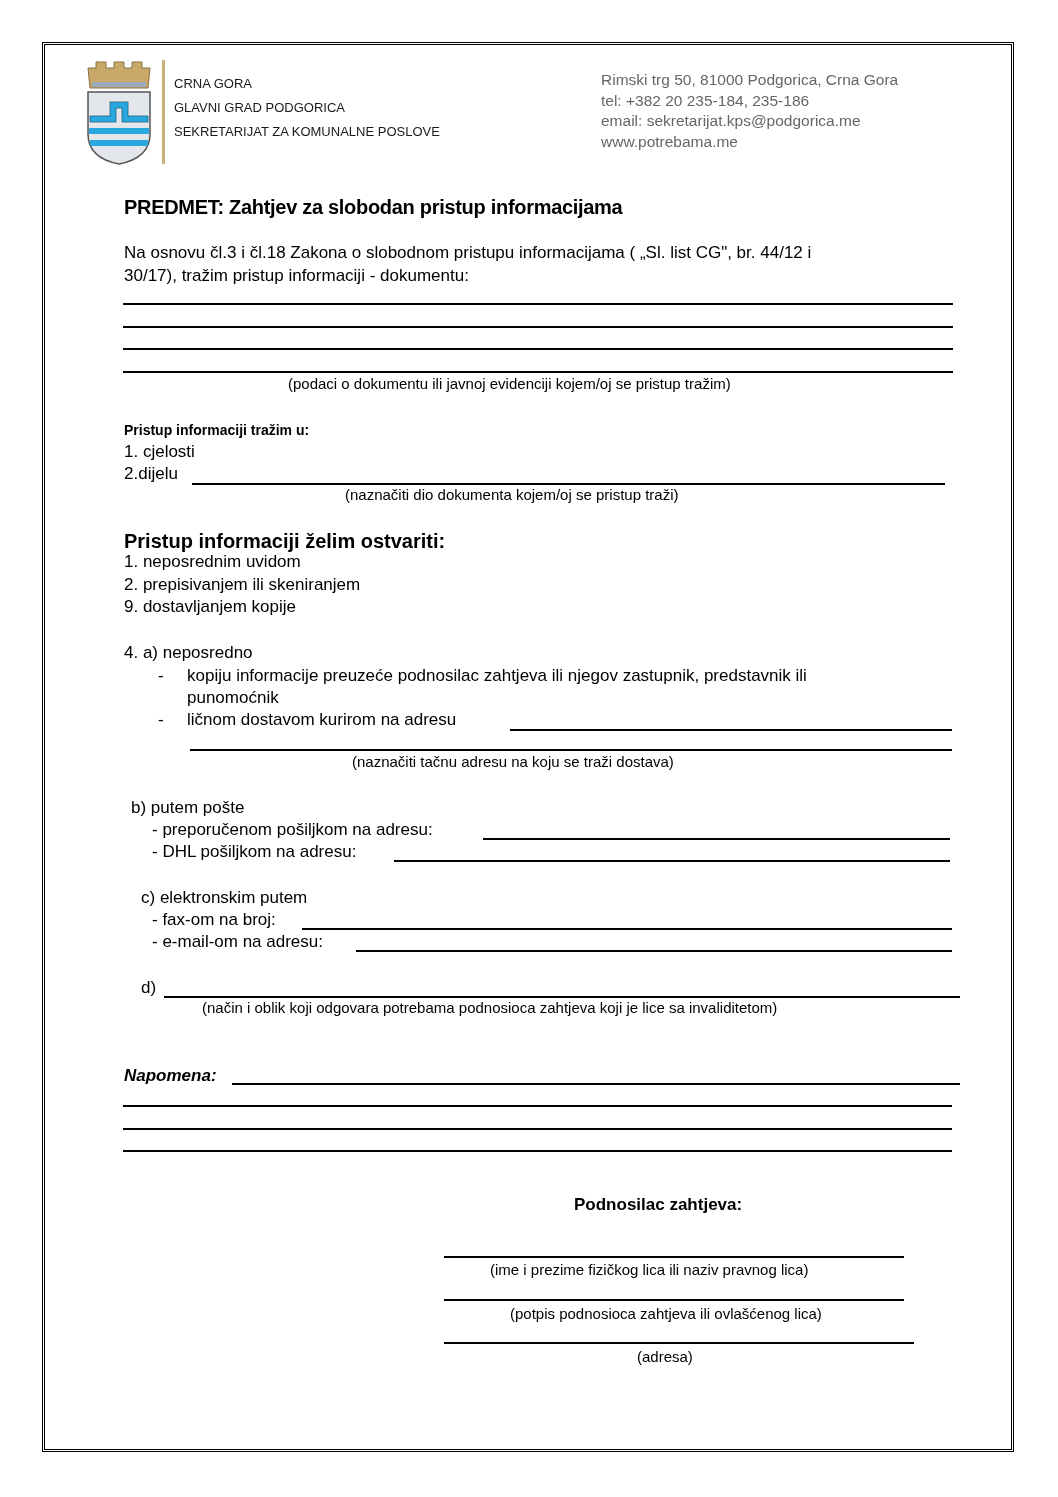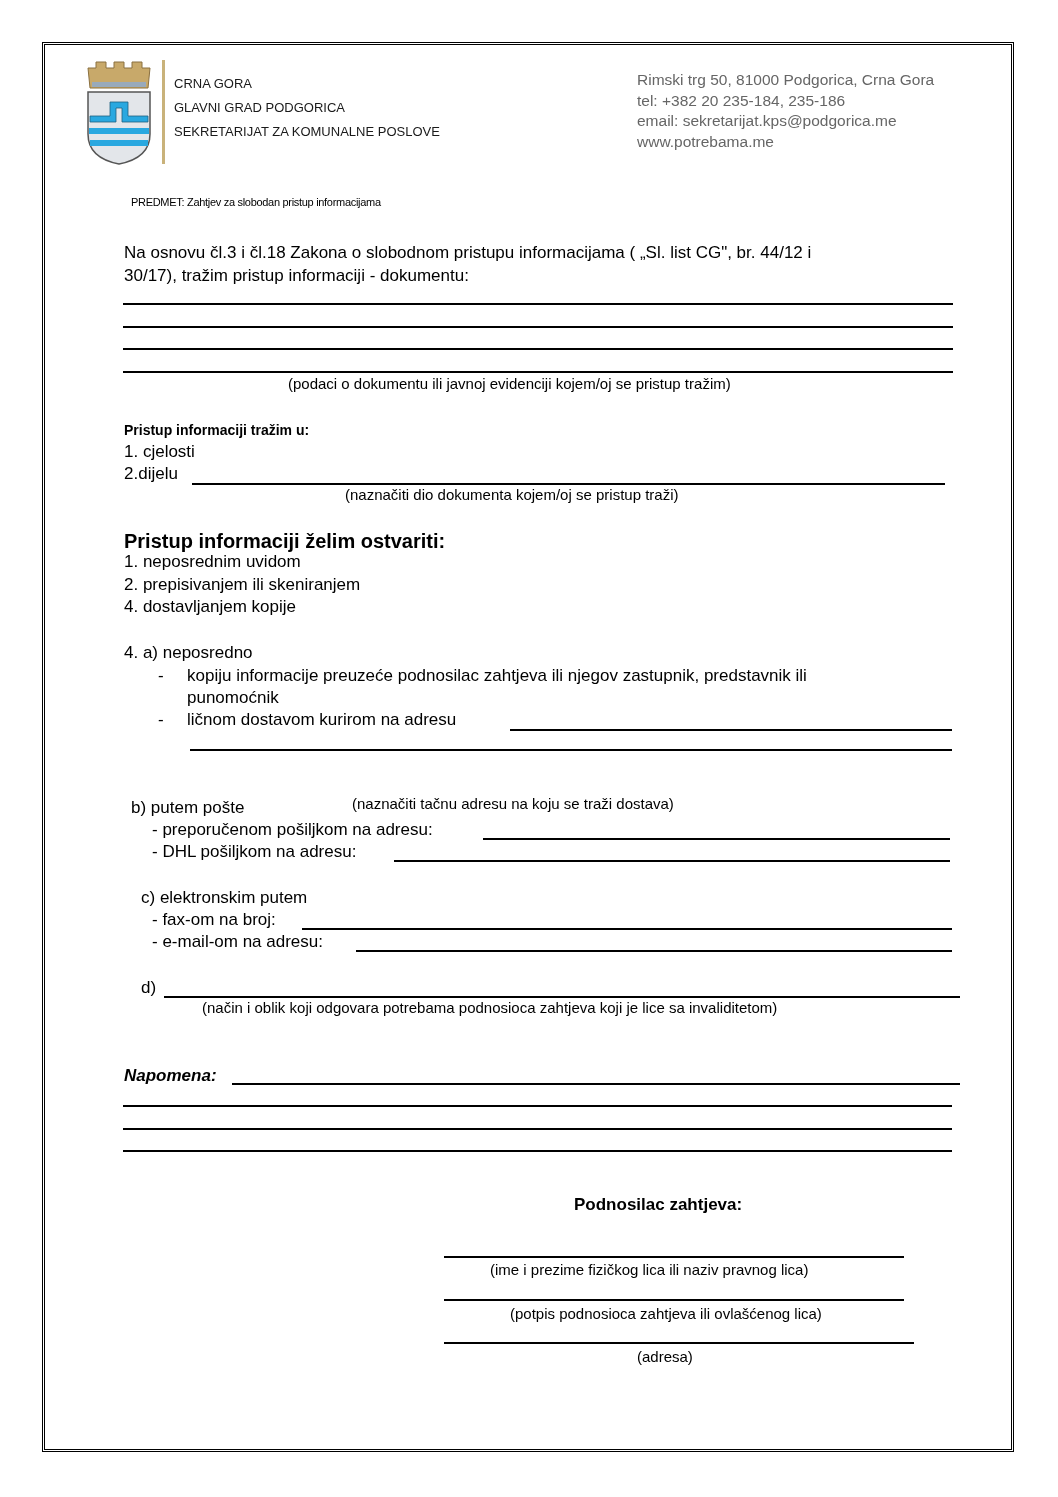--- a/index.html
+++ b/index.html
@@ -4,22 +4,22 @@
 <style>
   html, body { margin:0; padding:0; background:#ffffff; }
   body { width:1058px; height:1497px; position:relative; overflow:hidden;
          font-family: "Liberation Sans", sans-serif; color:#000; }
   .frame { position:absolute; left:42px; top:42px; width:972px; height:1410px;
            border:3px double #000; box-sizing:border-box; }
   .abs { position:absolute; }
   .logo { left:84px; top:58px; width:70px; height:108px; }
   .vbar { left:162px; top:60px; width:3px; height:104px; background:#c9b27a; }
   .org { left:174px; top:72px; font-size:13px; line-height:24px; color:#1a1a1a; }
-  .contact { left:601px; top:70px; font-size:15.5px; line-height:20.5px; color:#666;margin-left:36px; }
-  .title { left:131px; top:196px; font-size:11px; font-weight:normal; letter-spacing:-0.3px; }
+  .contact { left:601px; top:70px; font-size:15.5px; line-height:20.5px; color:#666; }
+  .title { left:124px; top:196px; font-size:20px; font-weight:bold; letter-spacing:-0.3px; }
   .para { left:124px; top:241px; width:820px; font-size:17px; line-height:23px; }
   .line { position:absolute; height:2px; background:#000; }
   .note { position:absolute; font-size:15px; color:#000; white-space:nowrap; }
   .txt { position:absolute; font-size:17px; white-space:nowrap; line-height:22px; }
   .bold { font-weight:bold; }
   .italicbold { font-weight:bold; font-style:italic; }
   .sigline { position:absolute; height:2px; background:#000; }
 </style>
 </head>
 <body>
@@ -61,31 +61,31 @@
 
 <div class="txt bold" style="left:124px;top:419px;font-size:14px;">Pristup informaciji tražim u:</div>
 <div class="txt" style="left:124px;top:441px;">1. cjelosti</div>
 <div class="txt" style="left:124px;top:463px;">2.dijelu</div>
 <div class="line" style="left:192px;top:483px;width:753px;"></div>
 <div class="note" style="left:345px;top:486px;">(naznačiti dio dokumenta kojem/oj se pristup traži)</div>
 
 <div class="txt bold" style="left:124px;top:530px;font-size:20px;">Pristup informaciji želim ostvariti:</div>
 <div class="txt" style="left:124px;top:551px;">1. neposrednim uvidom</div>
 <div class="txt" style="left:124px;top:574px;">2. prepisivanjem ili skeniranjem</div>
-<div class="txt" style="left:124px;top:596px;">4. dostavljanjem kopije</div>
+<div class="txt" style="left:124px;top:596px;">9. dostavljanjem kopije</div>
 
 <div class="txt" style="left:124px;top:642px;">4. a) neposredno</div>
 <div class="txt" style="left:158px;top:665px;">-</div>
 <div class="txt" style="left:187px;top:665px;">kopiju informacije preuzeće podnosilac zahtjeva ili njegov zastupnik, predstavnik ili</div>
 <div class="txt" style="left:187px;top:687px;">punomoćnik</div>
 <div class="txt" style="left:158px;top:709px;">-</div>
 <div class="txt" style="left:187px;top:709px;">ličnom dostavom kurirom na adresu</div>
 <div class="line" style="left:510px;top:729px;width:442px;"></div>
 <div class="line" style="left:190px;top:749px;width:762px;"></div>
-<div class="note" style="left:352px;top:795px;">(naznačiti tačnu adresu na koju se traži dostava)</div>
+<div class="note" style="left:352px;top:753px;">(naznačiti tačnu adresu na koju se traži dostava)</div>
 
 <div class="txt" style="left:131px;top:797px;">b) putem pošte</div>
 <div class="txt" style="left:152px;top:819px;text-align:center;">- preporučenom pošiljkom na adresu:</div>
 <div class="line" style="left:483px;top:838px;width:467px;"></div>
 <div class="txt" style="left:152px;top:841px;">- DHL pošiljkom na adresu:</div>
 <div class="line" style="left:394px;top:860px;width:556px;"></div>
 
 <div class="txt" style="left:141px;top:887px;">c) elektronskim putem</div>
 <div class="txt" style="left:152px;top:909px;">- fax-om na broj:</div>
 <div class="line" style="left:302px;top:928px;width:650px;"></div>

